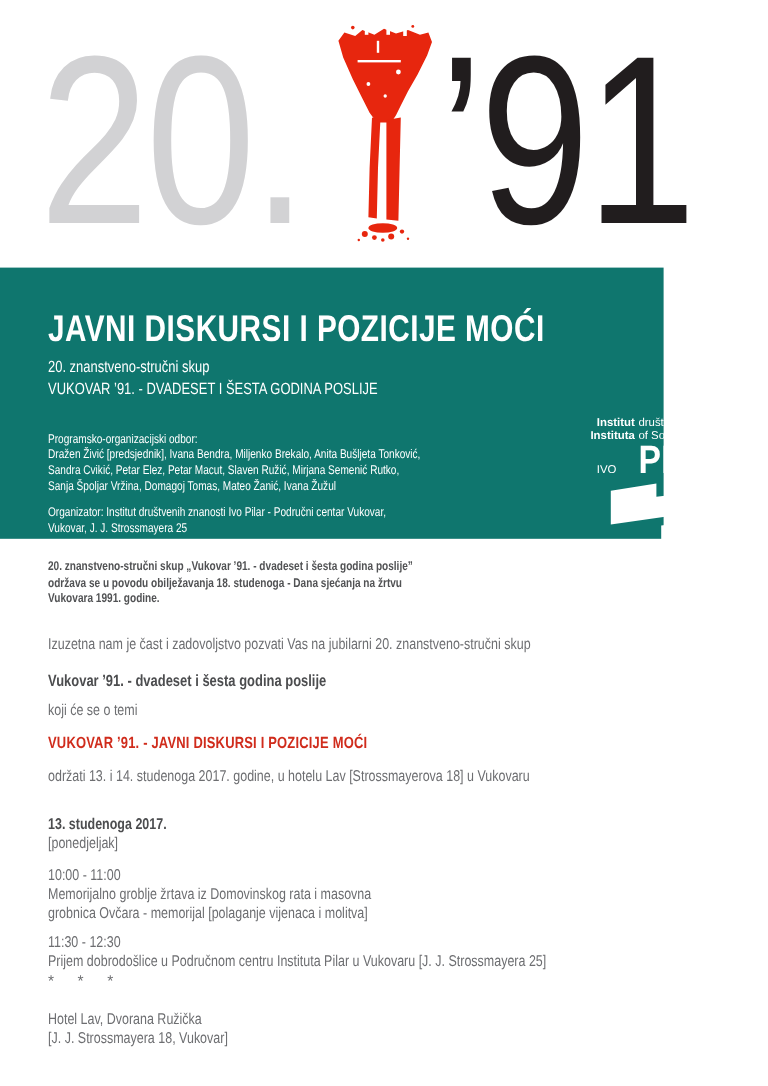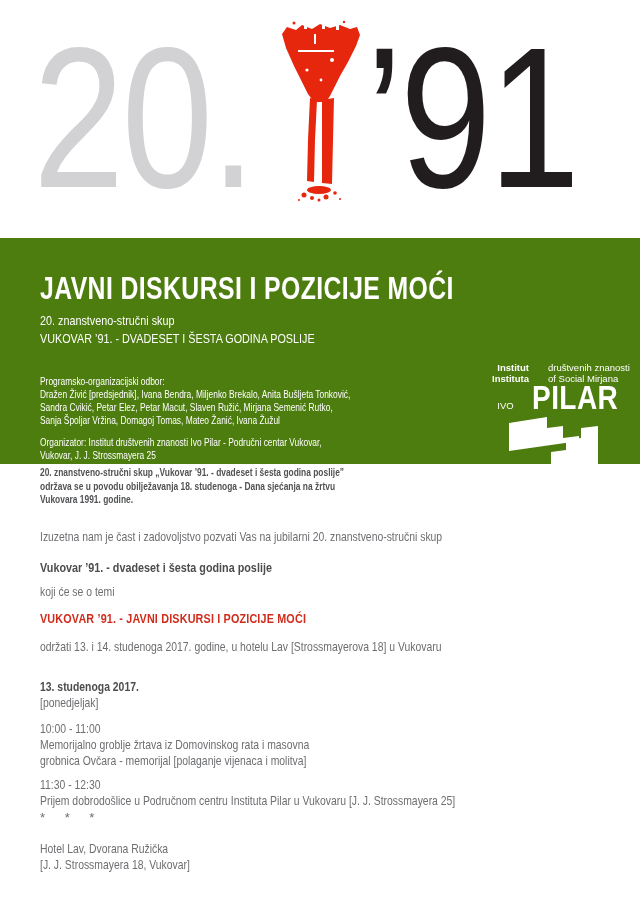--- a/index.html
+++ b/index.html
@@ -10,31 +10,31 @@
   .cond{transform:scaleX(0.80);transform-origin:0 0;white-space:nowrap;}
   
   .num{
     position:absolute;top:18px;font-size:200px;line-height:1;font-weight:normal;
     letter-spacing:-3px;transform:scaleX(0.82);transform-origin:0 0;white-space:nowrap;
   }
   .num-gray{left:33px;color:#d2d2d4;}
   .num-black{left:366px;color:#211d1e;}
   .tower{position:absolute;left:274px;top:20px;}
   
-  .banner{position:absolute;left:0;top:238px;width:640px;height:226px;background:#4d7c0f;}
+  .banner{position:absolute;left:0;top:223px;width:553px;height:226px;background:#0f766e;}
   .banner-title{
     position:absolute;left:40px;top:33px;font-size:31px;font-weight:bold;color:#fff;
     transform:scaleX(0.80);transform-origin:0 0;white-space:nowrap;letter-spacing:0.5px;
   }
   .banner-sub{position:absolute;left:40px;top:74px;font-size:13.5px;line-height:18px;color:#fff;}
   .committee{position:absolute;left:40px;top:137px;font-size:10.5px;line-height:13px;color:#fff;}
   .committee .gap{height:9px;}
   
   .logo{position:absolute;left:482px;top:124px;color:#fff;}
-  .logo-row{display:flex;font-size:9.5px;line-height:11px;gap:16px;}
+  .logo-row{display:flex;font-size:9.5px;line-height:11px;}
   .logo-col{flex:none;width:47px;text-align:right;font-weight:bold;margin-right:3px;}
   .logo-pilar-row{display:flex;align-items:baseline;margin-top:1px;}
   .logo-ivo{flex:none;width:47px;text-align:center;margin-right:3px;font-size:9.5px;}
   .logo-pilar{font-size:33px;font-weight:bold;line-height:26px;transform:scaleX(0.85);transform-origin:0 0;letter-spacing:0.5px;}
   .logo-stairs{display:block;margin:3px 0 0 21px;}
   
   .blk{position:absolute;left:40px;font-size:13px;color:#6d6e71;line-height:16px;}
   .note{top:466px;font-size:10.5px;font-weight:bold;line-height:13.5px;color:#515254;}
   .p-invite{top:529px;}
   .p-event{top:560px;font-weight:bold;color:#4c4d4f;font-size:13.5px;}

